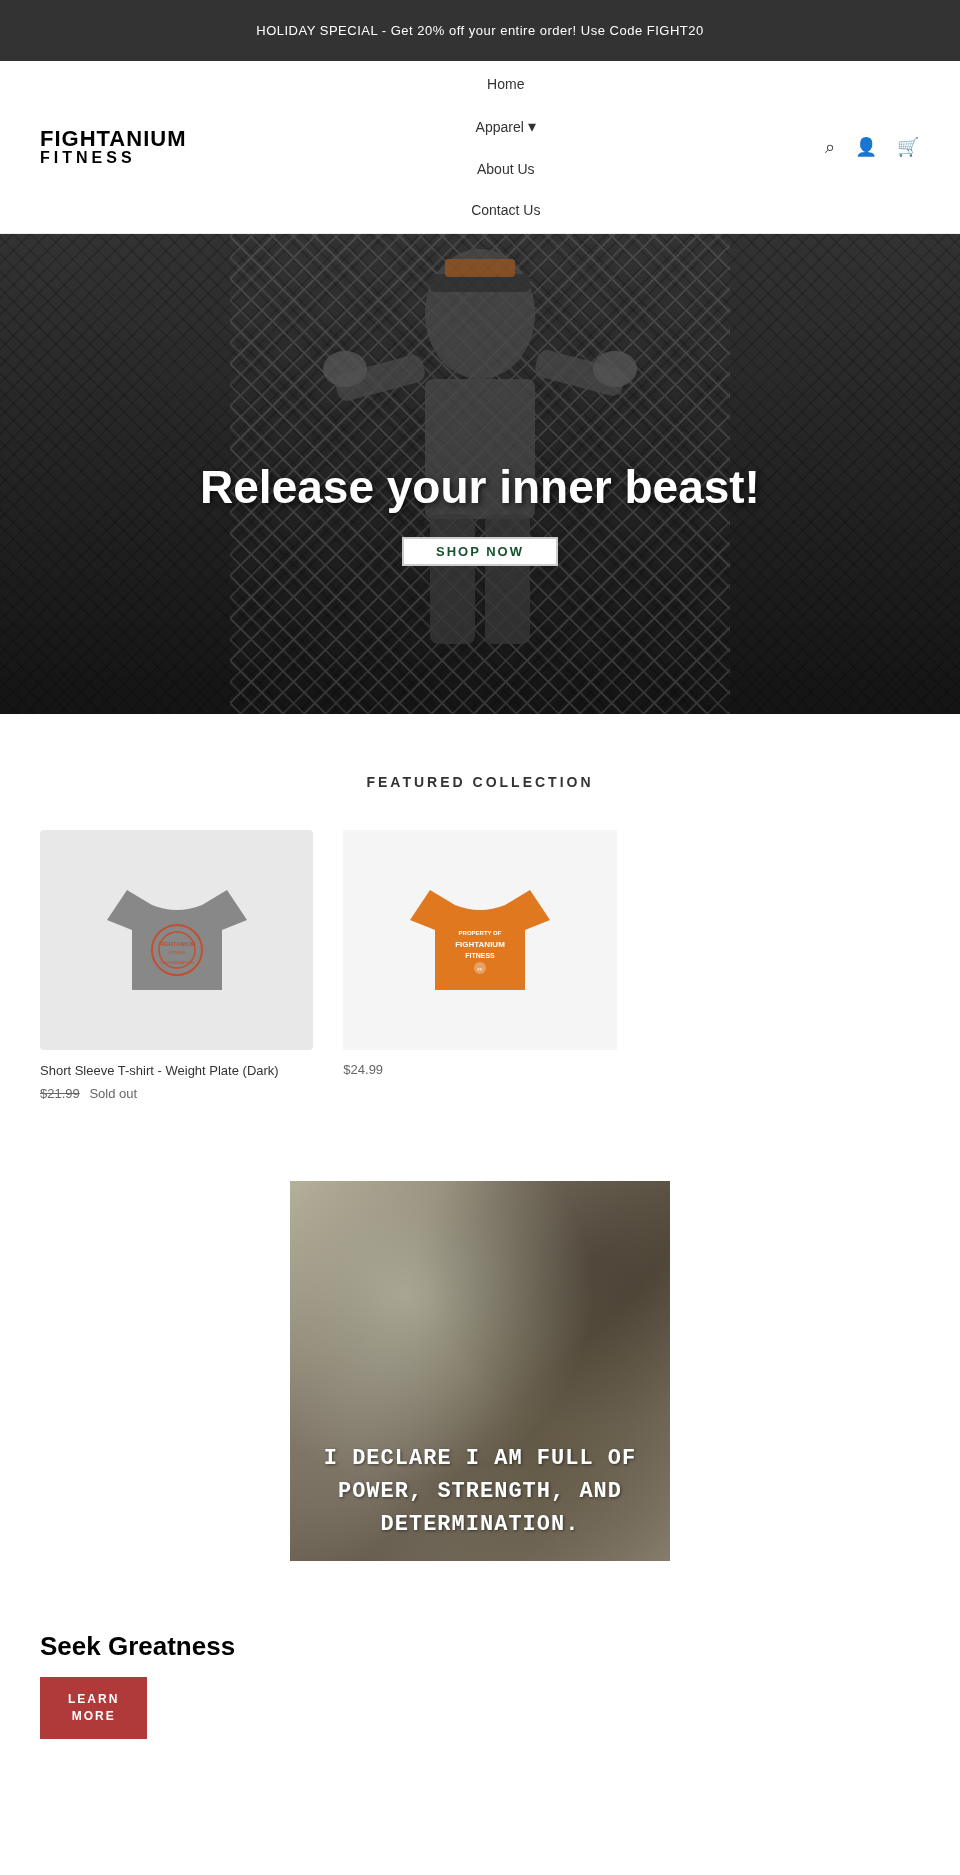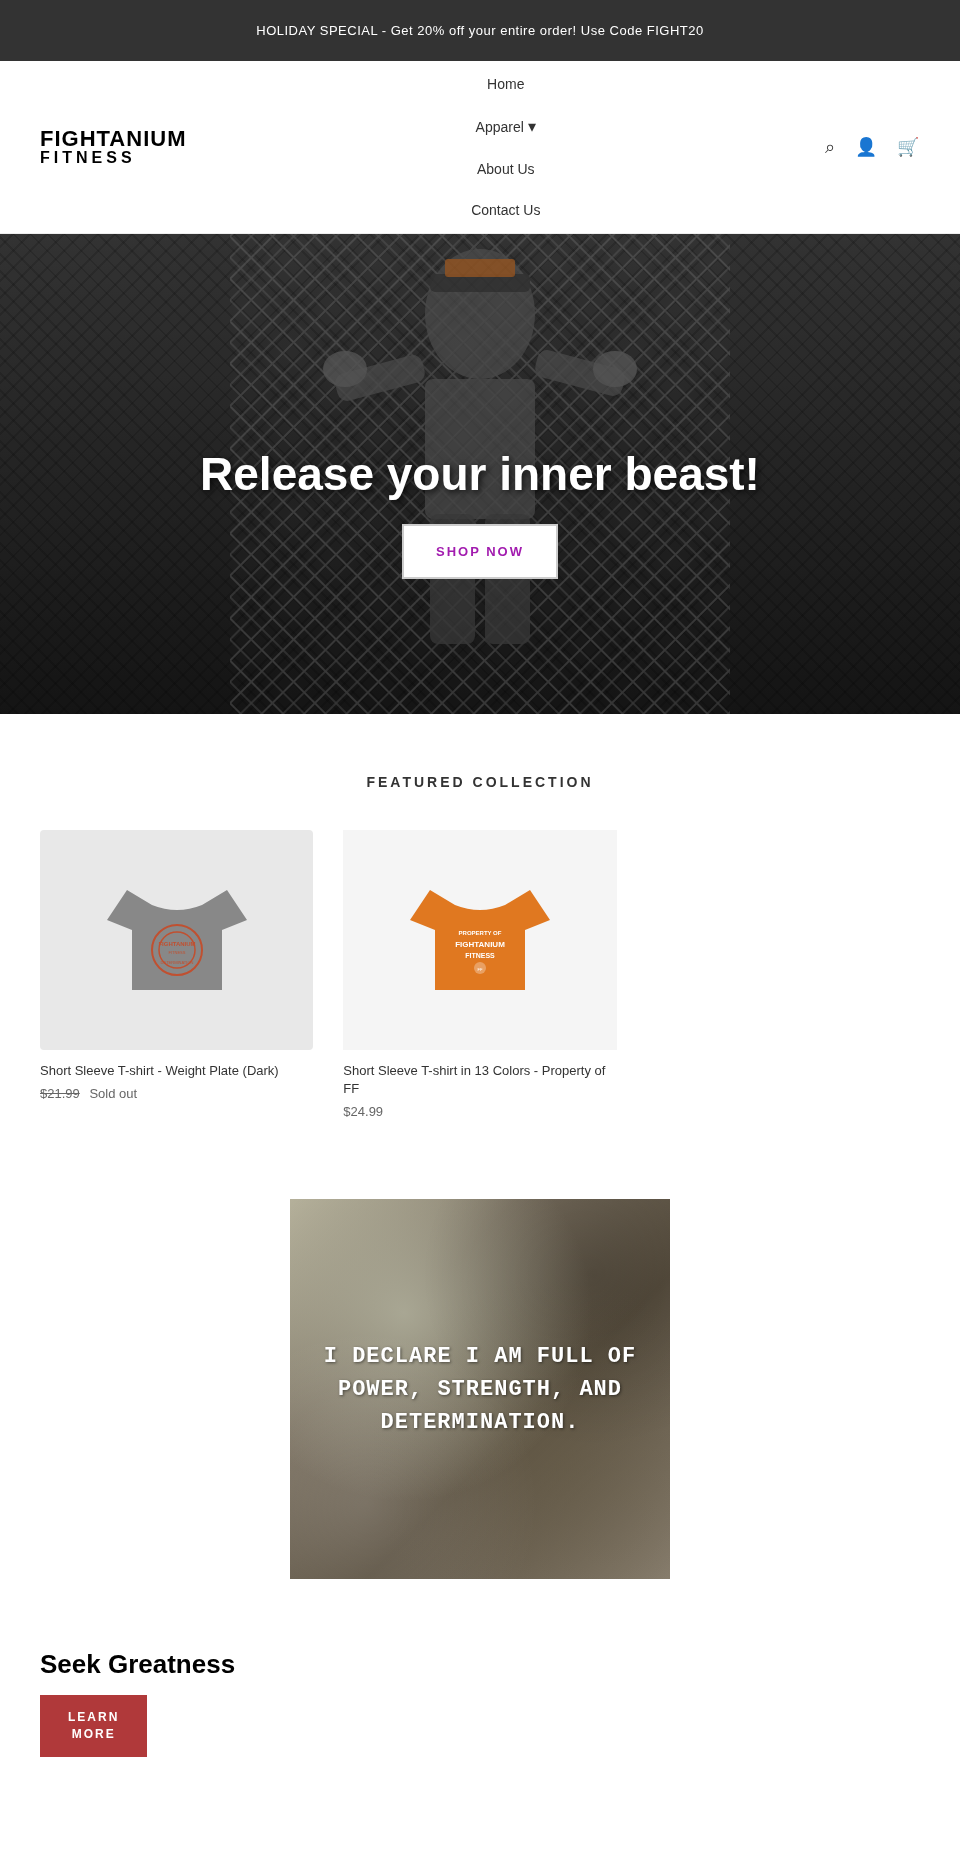--- a/index.html
+++ b/index.html
@@ -113,22 +113,22 @@
     .hero-title {
       font-size: 46px;
       font-weight: 900;
       text-shadow: 2px 2px 6px rgba(0,0,0,0.7);
       margin-bottom: 25px;
       line-height: 1.1;
     }
     .shop-now-btn {
       display: inline-block;
       background: #fff;
-      color: #a21caf;
-      padding: 18px 32px;
+      color: #14532d;
+      padding: 5px 32px;
       font-size: 13px;
       font-weight: 600;
       letter-spacing: 2px;
       text-decoration: none;
       border: 2px solid #ccc;
       cursor: pointer;
     }
 
     
     .featured-section {
@@ -200,21 +200,21 @@
       justify-content: center;
     }
     .motivation-image {
       width: 380px;
       height: 380px;
       background: 
         radial-gradient(ellipse at 30% 30%, rgba(180,180,160,0.8) 0%, transparent 50%),
         radial-gradient(ellipse at 70% 70%, rgba(100,90,70,0.6) 0%, transparent 50%),
         linear-gradient(135deg, #b5b09a 0%, #7a7060 30%, #5a5040 60%, #8a8070 100%);
       display: flex;
-      align-items: center;
+      align-items: flex-end;
       justify-content: center;
       position: relative;
       overflow: hidden;
     }
     .motivation-image::before {
       content: '';
       position: absolute;
       inset: 0;
       background: 
         radial-gradient(ellipse at 20% 80%, rgba(255,255,255,0.15) 0%, transparent 40%),
@@ -375,21 +375,20 @@
 
           <path d="M30,30 L10,60 L35,70 L35,130 L125,130 L125,70 L150,60 L130,30 L105,45 Q80,55 55,45 Z" fill="#e07820" class="orange-tshirt"></path>
 
           <text x="80" y="75" text-anchor="middle" fill="#fff" font-size="6" font-weight="bold">PROPERTY OF</text>
           <text x="80" y="87" text-anchor="middle" fill="#fff" font-size="8" font-weight="900">FIGHTANIUM</text>
           <text x="80" y="98" text-anchor="middle" fill="#fff" font-size="7" font-weight="bold">FITNESS</text>
           <circle cx="80" cy="108" r="6" fill="#fff" opacity="0.3"></circle>
           <text x="80" y="111" text-anchor="middle" fill="#fff" font-size="4">FF</text>
         </svg>
       </div>
-      <div class="product-title">Short Sleeve T-shirt in 13 Colors - Property of FF</div>
       <div class="product-price">
         <span>$24.99</span>
       </div>
     </div>
 
   </div>
 </section>
 
 <section class="motivation-section">
   <div class="motivation-image">

